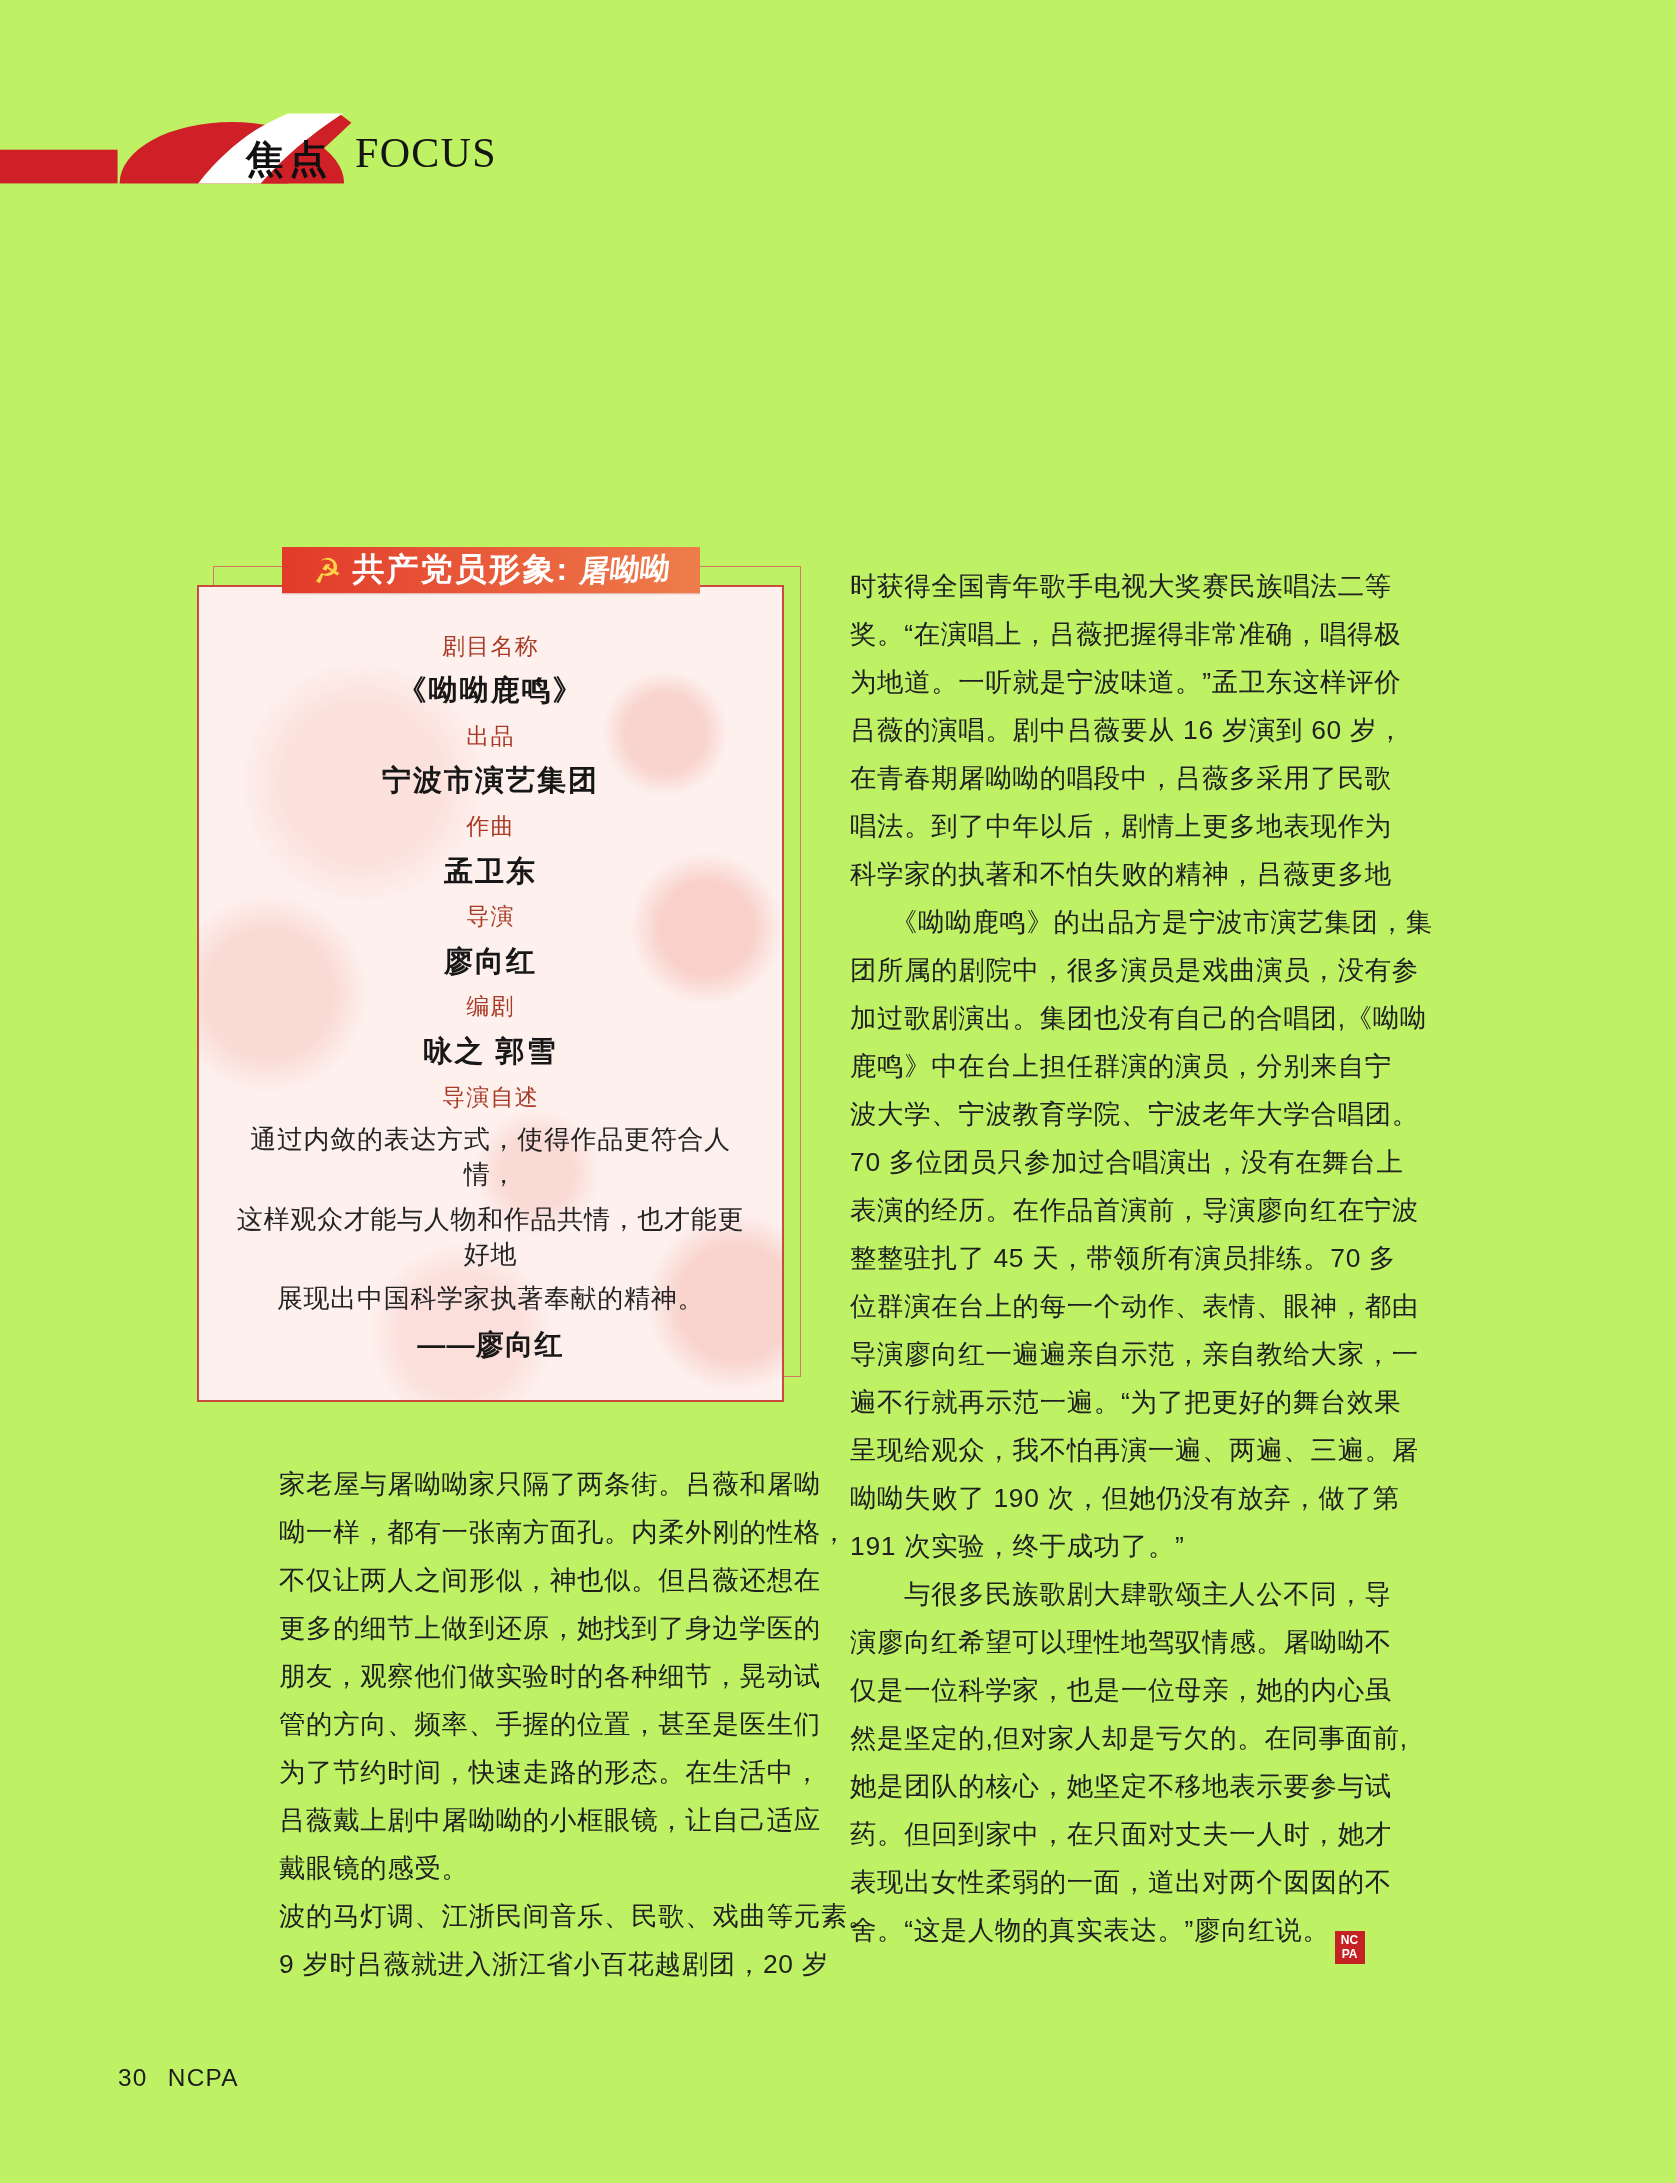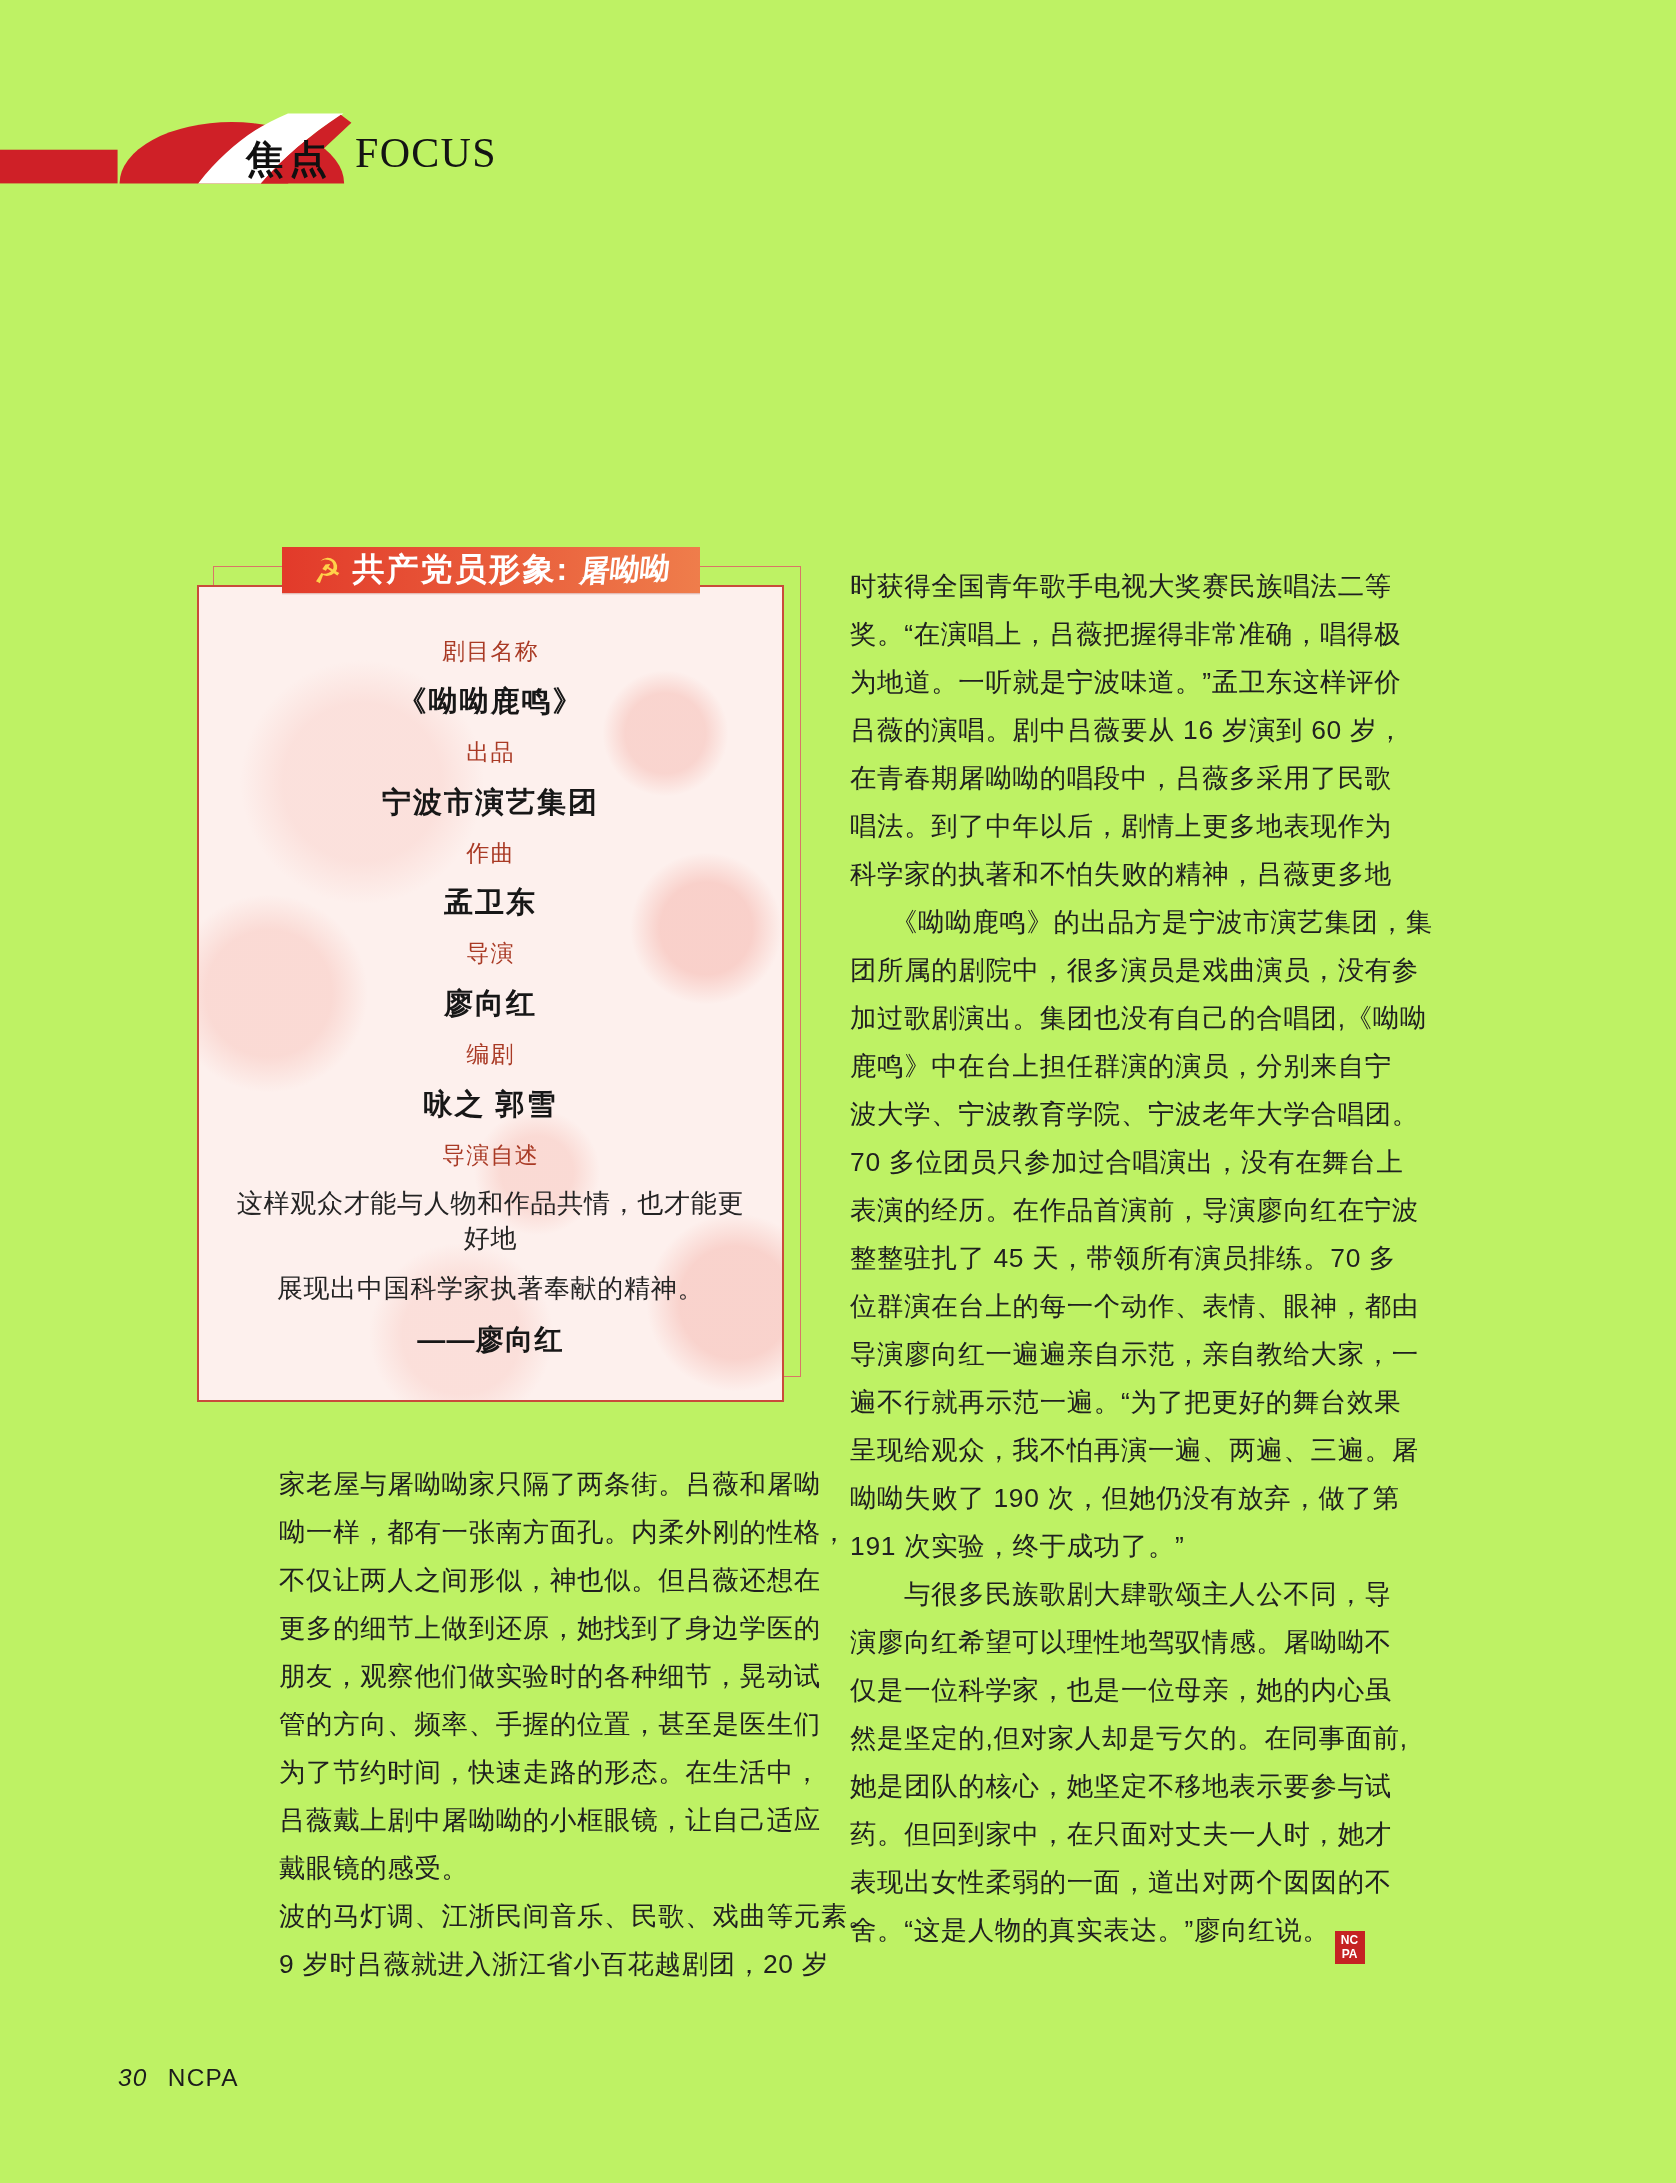--- a/index.html
+++ b/index.html
@@ -52,21 +52,21 @@
   .indent2{padding-left:54px;box-sizing:border-box;}
   .indent15{padding-left:41px;box-sizing:border-box;}
 
   .seal{display:inline-flex;flex-direction:column;align-items:center;justify-content:center;
         width:30px;height:33px;background:var(--seal-red,#c52323);color:#ffffff;
         font-size:12px;font-weight:700;line-height:1.12;margin-left:5px;vertical-align:-5.3px;
         letter-spacing:0;text-align:center;}
 
   
   .footer{position:absolute;left:118px;top:2064px;font-size:24.4px;color:#1c1c1c;letter-spacing:1.3px;}
-  .footer .num{margin-right:20px;font-style:italic;}
+  .footer .num{margin-right:20px;}
 </style>
 </head>
 <body>
 
 <div class="page">
 
   <div class="masthead">
     <svg width="502" height="86" viewBox="0 0 760 130">
       <rect x="0" y="57" width="178" height="51" fill="#cf2027"></rect>
       <path d="M181,108 A170,93 0 0 1 521,108 Z" fill="#cf2027"></path>
@@ -85,20 +85,21 @@
       <div class="f-value">《呦呦鹿鸣》</div>
       <div class="f-label">出品</div>
       <div class="f-value">宁波市演艺集团</div>
       <div class="f-label">作曲</div>
       <div class="f-value">孟卫东</div>
       <div class="f-label">导演</div>
       <div class="f-value">廖向红</div>
       <div class="f-label">编剧</div>
       <div class="f-value">咏之 郭雪</div>
       <div class="f-label">导演自述</div>
+      <div class="f-quote">通过内敛的表达方式，使得作品更符合人情，</div>
       <div class="f-quote">这样观众才能与人物和作品共情，也才能更好地</div>
       <div class="f-quote">展现出中国科学家执著奉献的精神。</div>
       <div class="f-attr">——廖向红</div>
     </div>
   </div>
 
   <div class="banner">
     <span class="emblem">☭</span>
     <span class="banner-prefix">共产党员形象:</span>
     <span class="banner-name">屠呦呦</span>

